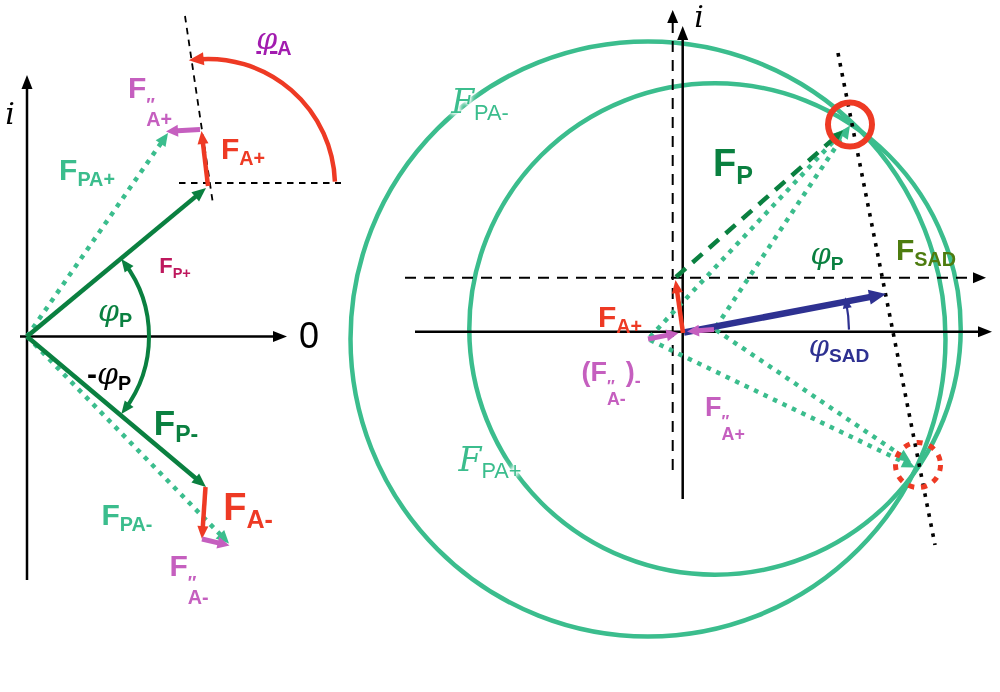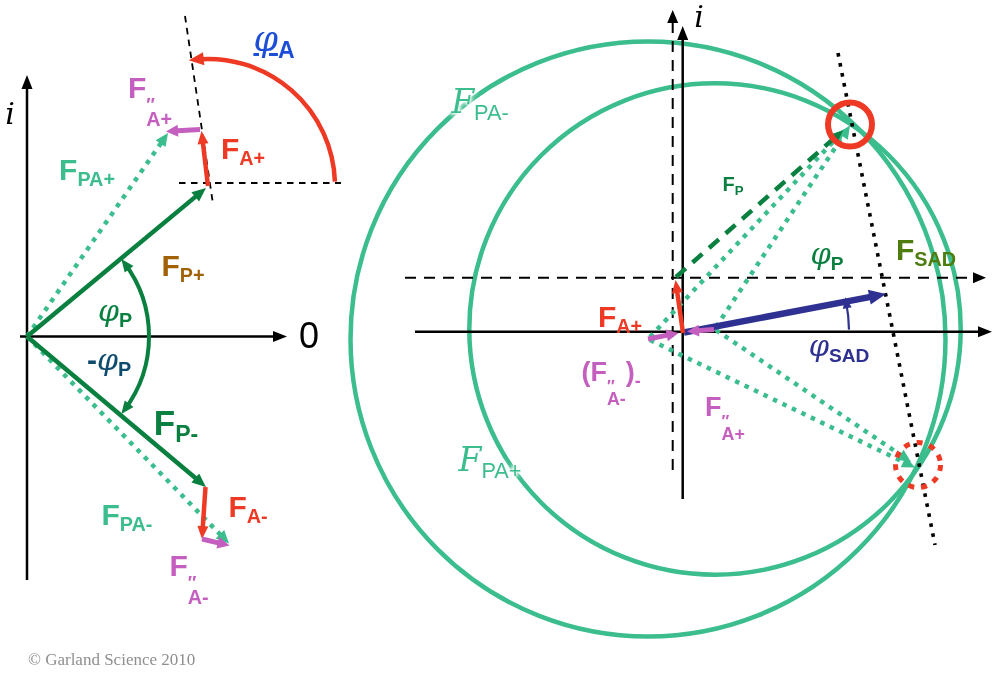--- a/index.html
+++ b/index.html
@@ -154,42 +154,41 @@
     </svg>
   <div id="labels-layer">
       <div class="lbl" style="left: 10px; top: 114px; font-size: 30px; color: rgb(0, 0, 0);"><span class="mi">i</span></div>
       <div class="lbl" style="left: 309px; top: 336px; font-size: 36px; color: rgb(0, 0, 0); font-weight: 400;"><span class="m">0</span></div>
       <div class="lbl" style="left: 87px; top: 170px; font-size: 30px; color: rgb(59, 189, 141);"><span class="m">F</span><span class="sub">PA+</span></div>
       <div class="lbl" style="left: 150px; top: 99px; font-size: 30px; color: rgb(197, 95, 191);"><span class="m">F</span><span class="stack">
           <span class="sup">″</span>
           <span class="ssub">A+</span>
         </span></div>
       <div class="lbl" style="left: 243px; top: 149px; font-size: 30px; color: rgb(238, 58, 36);"><span class="m">F</span><span class="sub">A+</span></div>
-      <div class="lbl" style="left: 274px; top: 39px; font-size: 35px; color: #1d4ed8; text-decoration: underline;"><span class="mi">φ</span><span class="sub">A</span></div>
-      <div class="lbl" style="left: 175px; top: 266px; font-size: 30px; color: #a16207; margin-left: 8px;"><span class="m">F</span><span class="sub">P+</span></div>
+      <div class="lbl" style="left: 274px; top: 39px; font-size: 30px; color: #a21caf; text-decoration: underline;"><span class="mi">φ</span><span class="sub">A</span></div>
+      <div class="lbl" style="left: 175px; top: 266px; font-size: 22px; color: #be185d;"><span class="m">F</span><span class="sub">P+</span></div>
       <div class="lbl" style="left: 115px; top: 311px; font-size: 30px; color: rgb(10, 128, 64);"><span class="mi">φ</span><span class="sub">P</span></div>
-      <div class="lbl" style="left: 109px; top: 360px; font-size: 30px; color: #0c4a6e;"><span class="m">-</span><span class="mi">φ</span><span class="sub">P</span></div>
+      <div class="lbl" style="left: 109px; top: 374px; font-size: 30px; color: #000000;"><span class="m">-</span><span class="mi">φ</span><span class="sub">P</span></div>
       <div class="lbl" style="left: 176px; top: 422px; font-size: 35px; color: rgb(10, 128, 64);"><span class="m">F</span><span class="sub">P-</span></div>
       <div class="lbl" style="left: 127px; top: 515px; font-size: 30px; color: rgb(59, 189, 141);"><span class="m">F</span><span class="sub">PA-</span></div>
-      <div class="lbl" style="left: 248px; top: 507px; font-size: 30px; color: rgb(238, 58, 36);"><span class="m">F</span><span class="sub">A-</span></div>
+      <div class="lbl" style="left: 248px; top: 507px; font-size: 38px; color: rgb(238, 58, 36);"><span class="m">F</span><span class="sub">A-</span></div>
       <div class="lbl" style="left: 189px; top: 577px; font-size: 30px; color: rgb(197, 95, 191);"><span class="m">F</span><span class="stack">
           <span class="sup">″</span>
           <span class="ssub">A-</span>
         </span></div>
       <div class="lbl" style="left: 699px; top: 17px; font-size: 30px; color: rgb(0, 0, 0);"><span class="mi">i</span></div>
       <div class="lbl halo" style="left: 480px; top: 101px; font-size: 33px; color: rgb(59, 189, 141); font-weight: 400;"><span class="mi">F</span><span class="sub">PA-</span></div>
       <div class="lbl halo" style="left: 490px; top: 459px; font-size: 33px; color: rgb(59, 189, 141); font-weight: 400;"><span class="mi">F</span><span class="sub">PA+</span></div>
-      <div class="lbl" style="left: 733px; top: 184px; font-size: 20px; color: rgb(10, 128, 64); text-align: center;"><span class="m">F</span><span class="sub">P</span></div>
+      <div class="lbl" style="left: 733px; top: 163px; font-size: 38px; color: rgb(10, 128, 64); text-align: center;"><span class="m">F</span><span class="sub">P</span></div>
       <div class="lbl" style="left: 620px; top: 317px; font-size: 30px; color: rgb(238, 58, 36);"><span class="m">F</span><span class="sub">A+</span></div>
       <div class="lbl" style="left: 611px; top: 382px; font-size: 27px; color: rgb(197, 95, 191);"><span class="m">(</span><span class="m">F</span><span class="stack">
           <span class="sup">″</span>
           <span class="ssub">A-</span>
         </span><span class="m">)</span><span class="sub">-</span></div>
       <div class="lbl" style="left: 725px; top: 417px; font-size: 27px; color: rgb(197, 95, 191);"><span class="m">F</span><span class="stack">
           <span class="sup">″</span>
           <span class="ssub">A+</span>
         </span></div>
       <div class="lbl" style="left: 827px; top: 254px; font-size: 29px; color: rgb(10, 128, 64);"><span class="mi">φ</span><span class="sub">P</span></div>
       <div class="lbl" style="left: 926px; top: 250px; font-size: 30px; color: #4d7c0f;"><span class="m">F</span><span class="sub">SAD</span></div>
       <div class="lbl" style="left: 839px; top: 346px; font-size: 29px; color: rgb(46, 49, 145);"><span class="mi">φ</span><span class="sub">SAD</span></div>
     </div>
-  <div id="copyright" style="left: 28px; top: 659px; color: rgb(143, 143, 143);">© Garland Science 2010</div>
 </div>
 
 </body></html>

